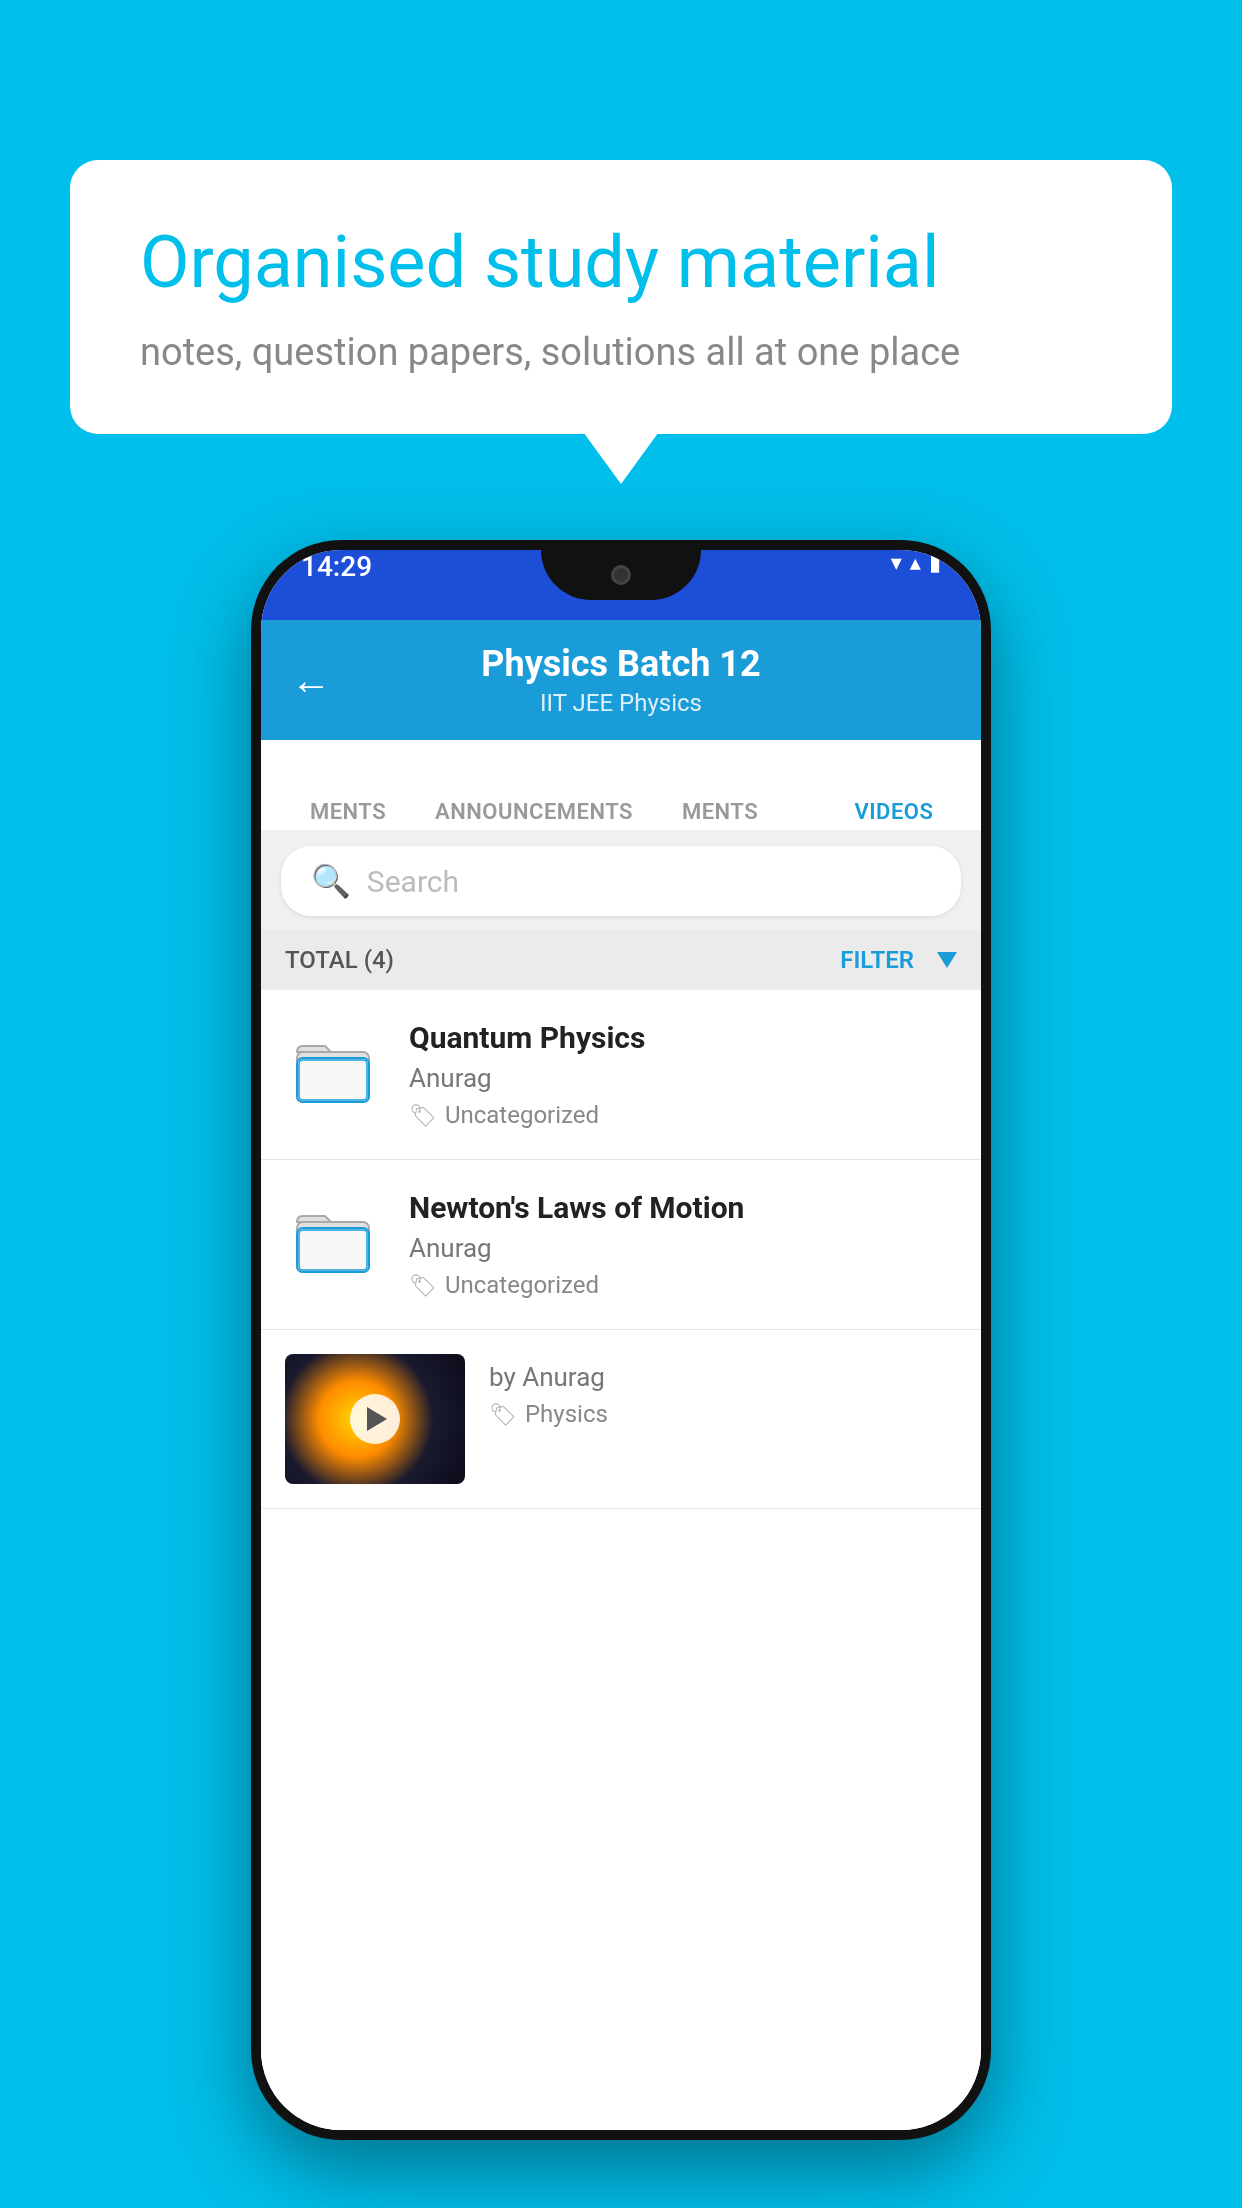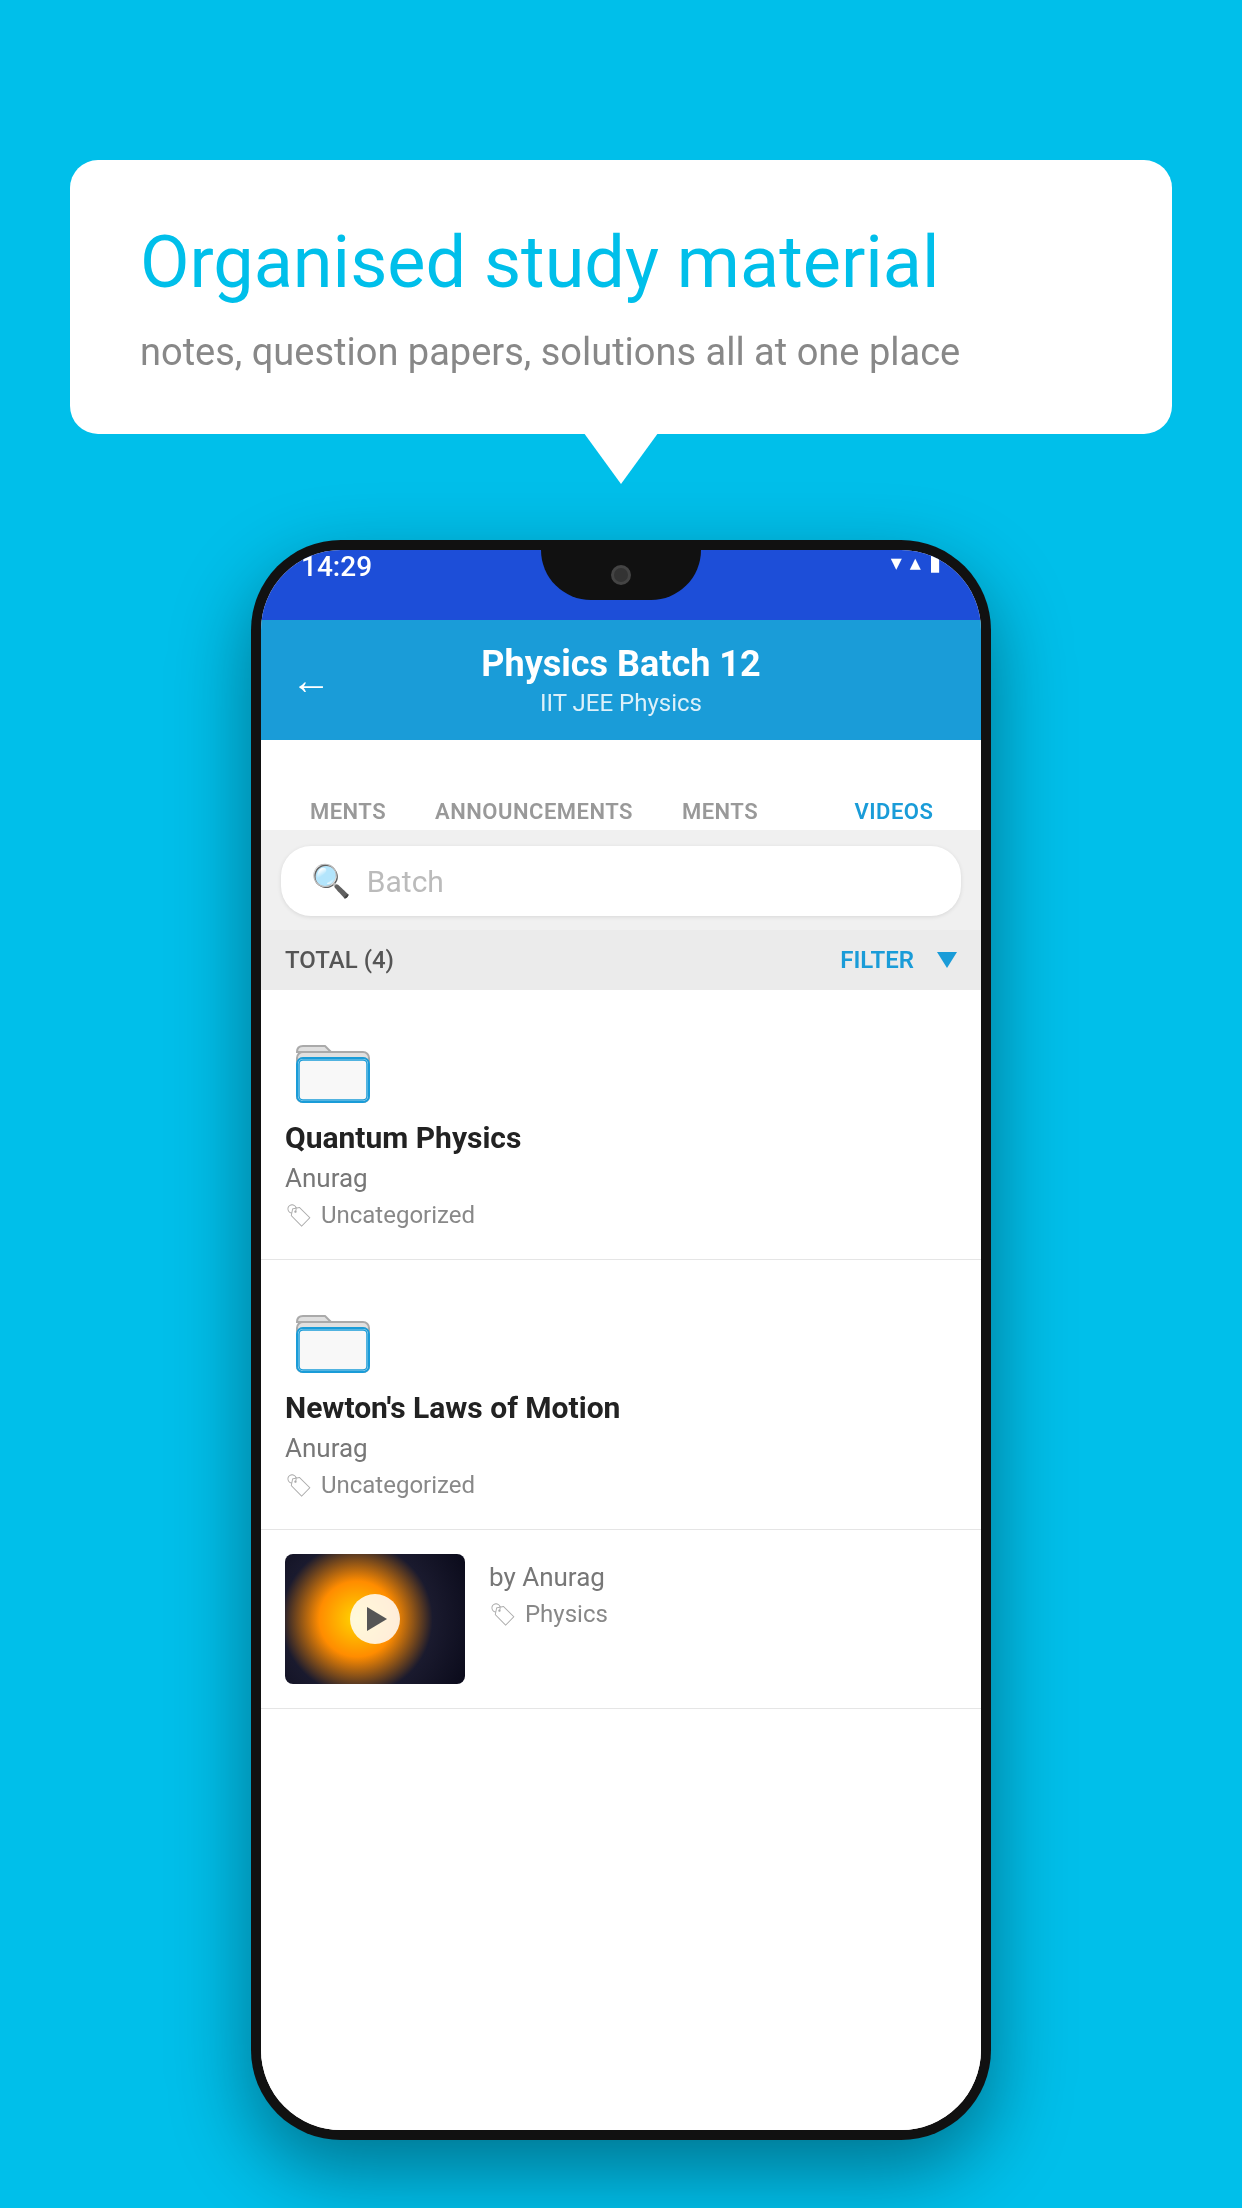--- a/index.html
+++ b/index.html
@@ -309,21 +309,20 @@
       background: white;
       overflow: hidden;
     }
 
     .video-item {
       display: flex;
       align-items: flex-start;
       padding: 30px 24px;
       border-bottom: 1px solid #e5e5e5;
       background: white;
-      flex-direction: column;
     }
 
     .video-item-thumb {
       width: 100px;
       height: 100px;
       margin-right: 24px;
       flex-shrink: 0;
       display: flex;
       align-items: center;
       justify-content: center;
@@ -469,21 +468,21 @@
           <span>MENTS</span>
         </div>
         <div class="tab active">
           <span>VIDEOS</span>
         </div>
       </div>
 
       <div class="search-container">
         <div class="search-bar">
           <span class="search-icon-wrap">🔍</span>
-          <span class="search-placeholder">Batch</span>
+          <span class="search-placeholder">Search</span>
         </div>
       </div>
 
       <div class="filter-bar">
         <span class="total-count">TOTAL (4)</span>
         <div class="filter-btn">
           <span>FILTER</span>
           <div class="filter-triangle"></div>
         </div>
       </div>

